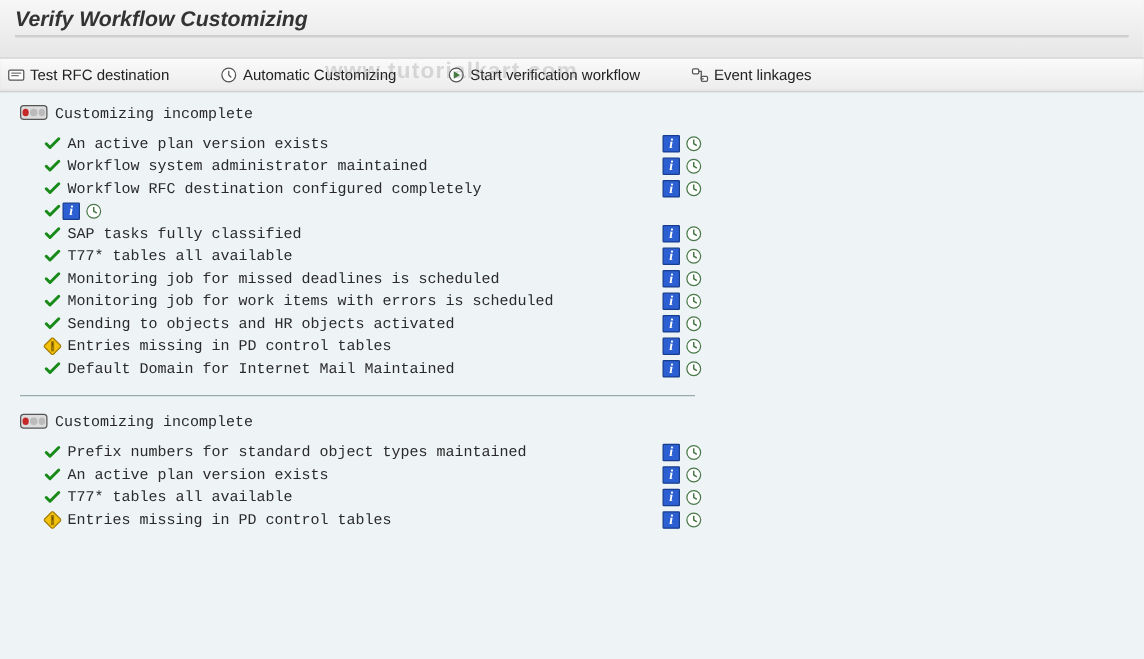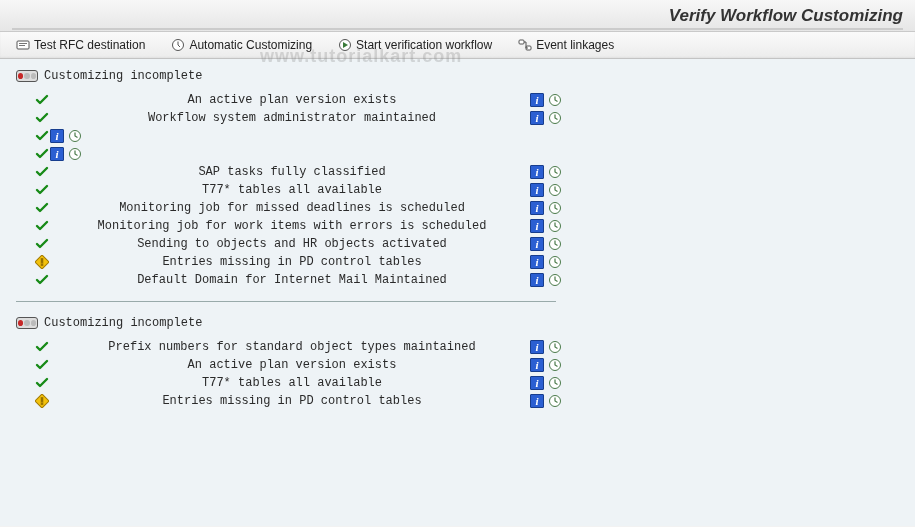--- a/index.html
+++ b/index.html
@@ -7,41 +7,40 @@
       font-family: Arial, Helvetica, sans-serif;
       font-size: 12px;
       background: #f2f2f2;
       width: 915px;
       height: 527px;
       overflow: hidden;
     }
     .title-bar {
       background: linear-gradient(#f7f7f7, #e6e6e6);
       border-bottom: 1px solid #c9c9c9;
-      padding: 6px 12px 1px;
-      text-align: right;
+      padding: 6px 12px 16px;
     }
     .page-title {
       font-size: 17px;
       font-weight: bold;
       font-style: italic;
       color: #333;
     }
     .underline-shadow {
       height: 2px;
       background: rgba(0,0,0,.12);
       margin-top: 2px;
     }
     .toolbar {
       display: flex;
       align-items: center;
-      gap: 18px;
+      gap: 33px;
       background: linear-gradient(#fafafa, #ececec);
       border-bottom: 1px solid #c3c3c3;
-      padding: 4px 12px;
+      padding: 4px 2px;
       box-shadow: inset 0 -1px 2px rgba(0,0,0,.05);
     }
     .tb-btn {
       display: inline-flex;
       align-items: center;
       gap: 4px;
       cursor: pointer;
       color: #222;
       font-size: 12px;
       padding: 2px 4px;
@@ -52,39 +51,39 @@
       height: calc(100% - 60px);
       overflow: auto;
     }
     .section-title {
       color: #2a62ba;
       font-size: 12px;
       margin-bottom: 2px;
     }
     .status-row {
       display: flex;
-      align-items: center;
+      align-items: flex-start;
       gap: 6px;
       margin-bottom: 8px;
       font-family: "Courier New", monospace;
       font-size: 12px;
       color: #2a2a2a;
     }
     .list { margin-left: 18px; }
     .item-row {
       display: flex;
       align-items: center;
       font-family: "Courier New", monospace;
       font-size: 12px;
       color: #2a2a2a;
       height: 18px;
       position: relative;
     }
     .item-status { width: 16px; display:inline-flex; align-items:center; justify-content:center; }
-    .item-label { flex: 0 0 480px; padding-left: 4px; text-align: center; }
+    .item-label { flex: 0 0 480px; padding-left: 4px; }
     .item-actions { display:flex; gap:4px; }
     .divider {
       border: none;
       border-top: 1px solid #9aa;
       margin: 12px 0 14px;
       width: 540px;
     }
     
     .ico { display:inline-flex; width:14px; height:14px; }
     .check svg { stroke:#178a17; }
@@ -218,20 +217,21 @@
           </span>
         </div>
         <div class="item-row">
           <span class="item-status">
             <span class="ico check">
               <svg viewBox="0 0 14 14">
                 <path d="M2 7l3 3 7-7" fill="none" stroke-width="2.4" stroke-linecap="round" stroke-linejoin="round"></path>
               </svg>
             </span>
           </span>
+          <span class="item-label">Workflow RFC destination configured completely</span>
           <span class="item-actions">
             <span class="info-box">i</span>
             <span class="clock">
               <svg viewBox="0 0 14 14">
                 <circle cx="7" cy="7" r="5.5" fill="#fff" stroke="#4a7a4a"></circle>
                 <path d="M7 3.5V7l2.5 1.5" stroke="#4a7a4a" fill="none" stroke-width="1.2"></path>
               </svg>
             </span>
           </span>
         </div>

